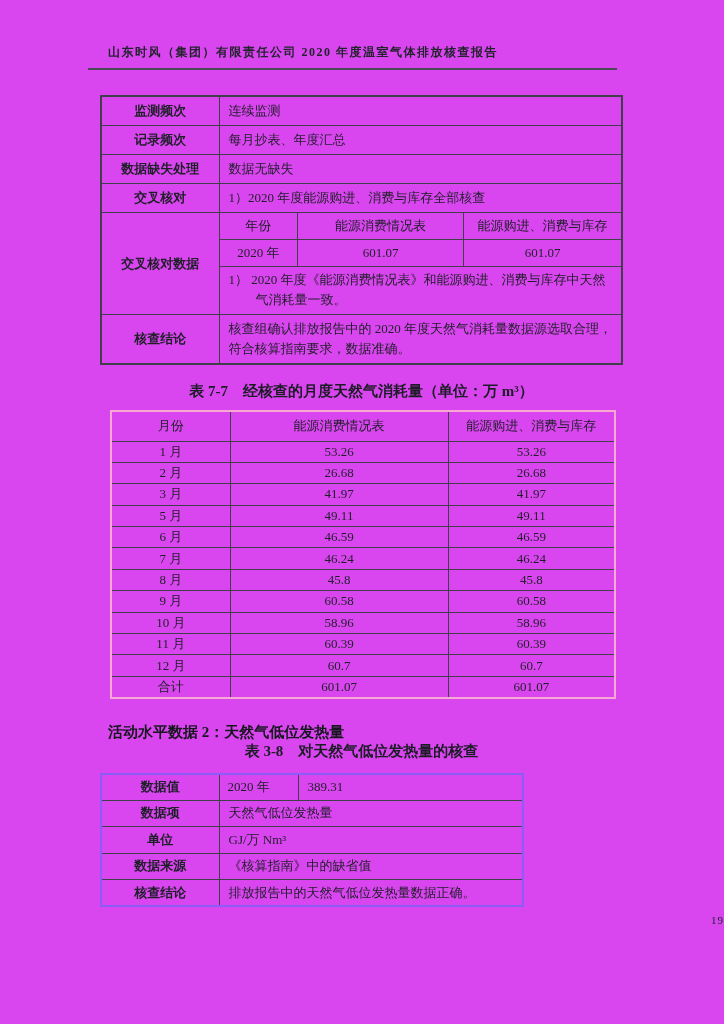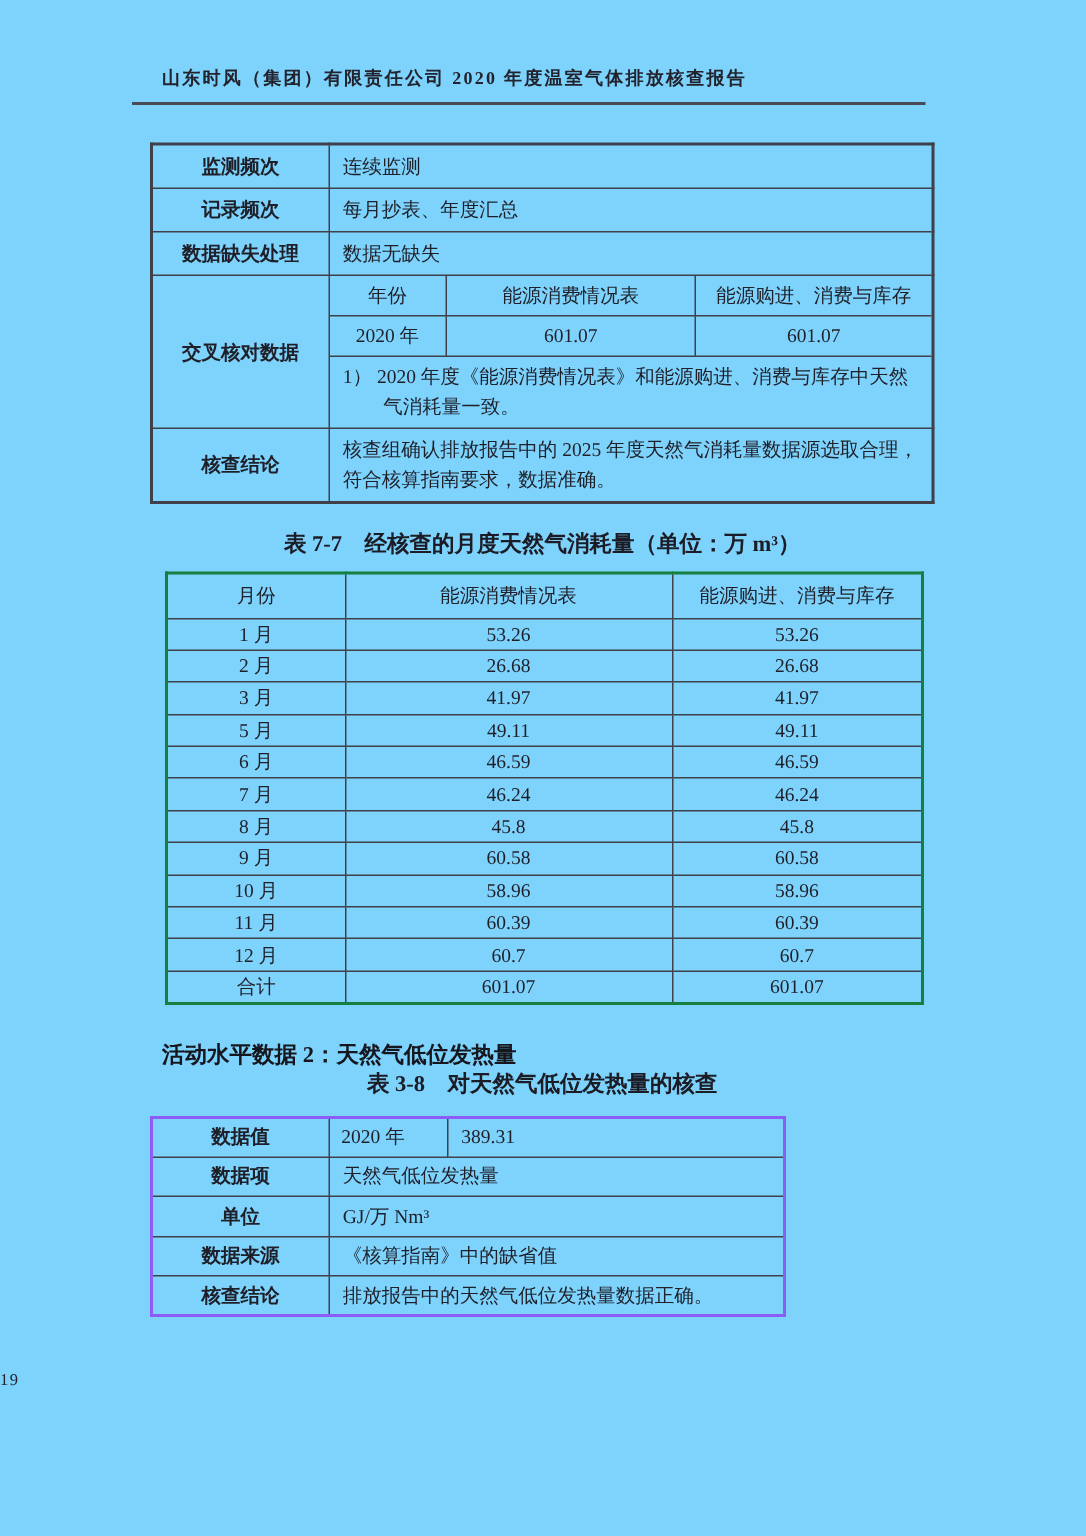--- a/index.html
+++ b/index.html
@@ -1,21 +1,21 @@
 <!DOCTYPE html>
 <html><head>
 <meta charset="utf-8">
 <style>
   * { margin: 0; padding: 0; box-sizing: border-box; }
   html, body { background: #e8e8e8; }
   .page {
     position: relative;
     width: 724px; height: 1024px;
     margin: 0 auto;
-    background: #7dd3fc;
+    background: #d946ef;
     font-family: "Liberation Serif", "DejaVu Serif", serif;
     color: #1f1f29;
     overflow: hidden;
   }
   .content { position: absolute; left: 100px; top: 44px; width: 523px; }
 
   
   .doc-header {
     margin-left: -12px; width: 529px;
     border-bottom: 2px solid #4a4a55;
@@ -55,21 +55,21 @@
 
   
   .tbl-title {
     text-align: center; font-weight: 700; font-size: 15px;
     color: #1c1c26;
   }
   .title-37 { margin-top: 17px; }
   .title-38 { }
 
   
-  .t2 { width: 506px; margin: 9px 0 0 10px; border: 2px solid #15803d; }
+  .t2 { width: 506px; margin: 9px 0 0 10px; border: 2px solid #f9a8d4; }
   .t2 td {
     border: 1px solid #40404a; font-size: 13px; text-align: center;
   }
   .t2 .c-month { width: 119px; }
   .t2 .c-consume { width: 218px; }
   .t2 tr.head td { height: 30px; }
   .t2 tr.data td { height: 21.4px; padding: 0; }
   .t2 tr.data td.m { text-align: center; }
 
   
@@ -79,21 +79,21 @@
 
   
   .t3 { width: 424px; margin-top: 12px; border: 2px solid #8b5cf6; }
   .t3 td { border: 1px solid #40404a; font-size: 13px; height: 26.5px; }
   .t3 .lbl { width: 118px; text-align: center; font-weight: 700; }
   .t3 .sub { width: 79px; padding: 2px 8px; }
   .t3 .val { padding: 2px 9px; }
 
   .page-number {
     position: absolute; left: 0; top: 914px; width: 724px;
-    text-align: left; font-size: 11px; color: #23232e; letter-spacing: 1px; font-family: Liberation Serif, serif;
+    text-align: right; font-size: 11px; color: #23232e; letter-spacing: 1px; font-family: Liberation Serif, serif;
   }
 </style>
 </head>
 <body>
 
 <div class="page">
   <div class="content">
 
     <div class="doc-header">
       <span>山东时风（集团）有限责任公司 2020 年度温室气体排放核查报告</span>
@@ -105,20 +105,24 @@
           <td class="lbl">监测频次</td>
           <td class="val">连续监测</td>
         </tr>
         <tr>
           <td class="lbl">记录频次</td>
           <td class="val">每月抄表、年度汇总</td>
         </tr>
         <tr>
           <td class="lbl">数据缺失处理</td>
           <td class="val">数据无缺失</td>
+        </tr>
+        <tr>
+          <td class="lbl">交叉核对</td>
+          <td class="val">1）2020 年度能源购进、消费与库存全部核查</td>
         </tr>
         <tr>
           <td class="lbl">交叉核对数据</td>
           <td class="nested-cell">
             <table class="nested">
               <tbody>
                 <tr>
                   <td class="c-year">年份</td>
                   <td class="c-mid">能源消费情况表</td>
                   <td>能源购进、消费与库存</td>
@@ -130,21 +134,21 @@
                 </tr>
                 <tr>
                   <td class="note" colspan="3">1） 2020 年度《能源消费情况表》和能源购进、消费与库存中天然气消耗量一致。</td>
                 </tr>
               </tbody>
             </table>
           </td>
         </tr>
         <tr>
           <td class="lbl">核查结论</td>
-          <td class="val">核查组确认排放报告中的 2025 年度天然气消耗量数据源选取合理，符合核算指南要求，数据准确。</td>
+          <td class="val">核查组确认排放报告中的 2020 年度天然气消耗量数据源选取合理，符合核算指南要求，数据准确。</td>
         </tr>
       </tbody>
     </table>
 
     <div class="tbl-title title-37">表 7-7　经核查的月度天然气消耗量（单位：万 m³）</div>
 
     <table class="t2">
       <tbody>
         <tr class="head">
           <td class="c-month">月份</td>

